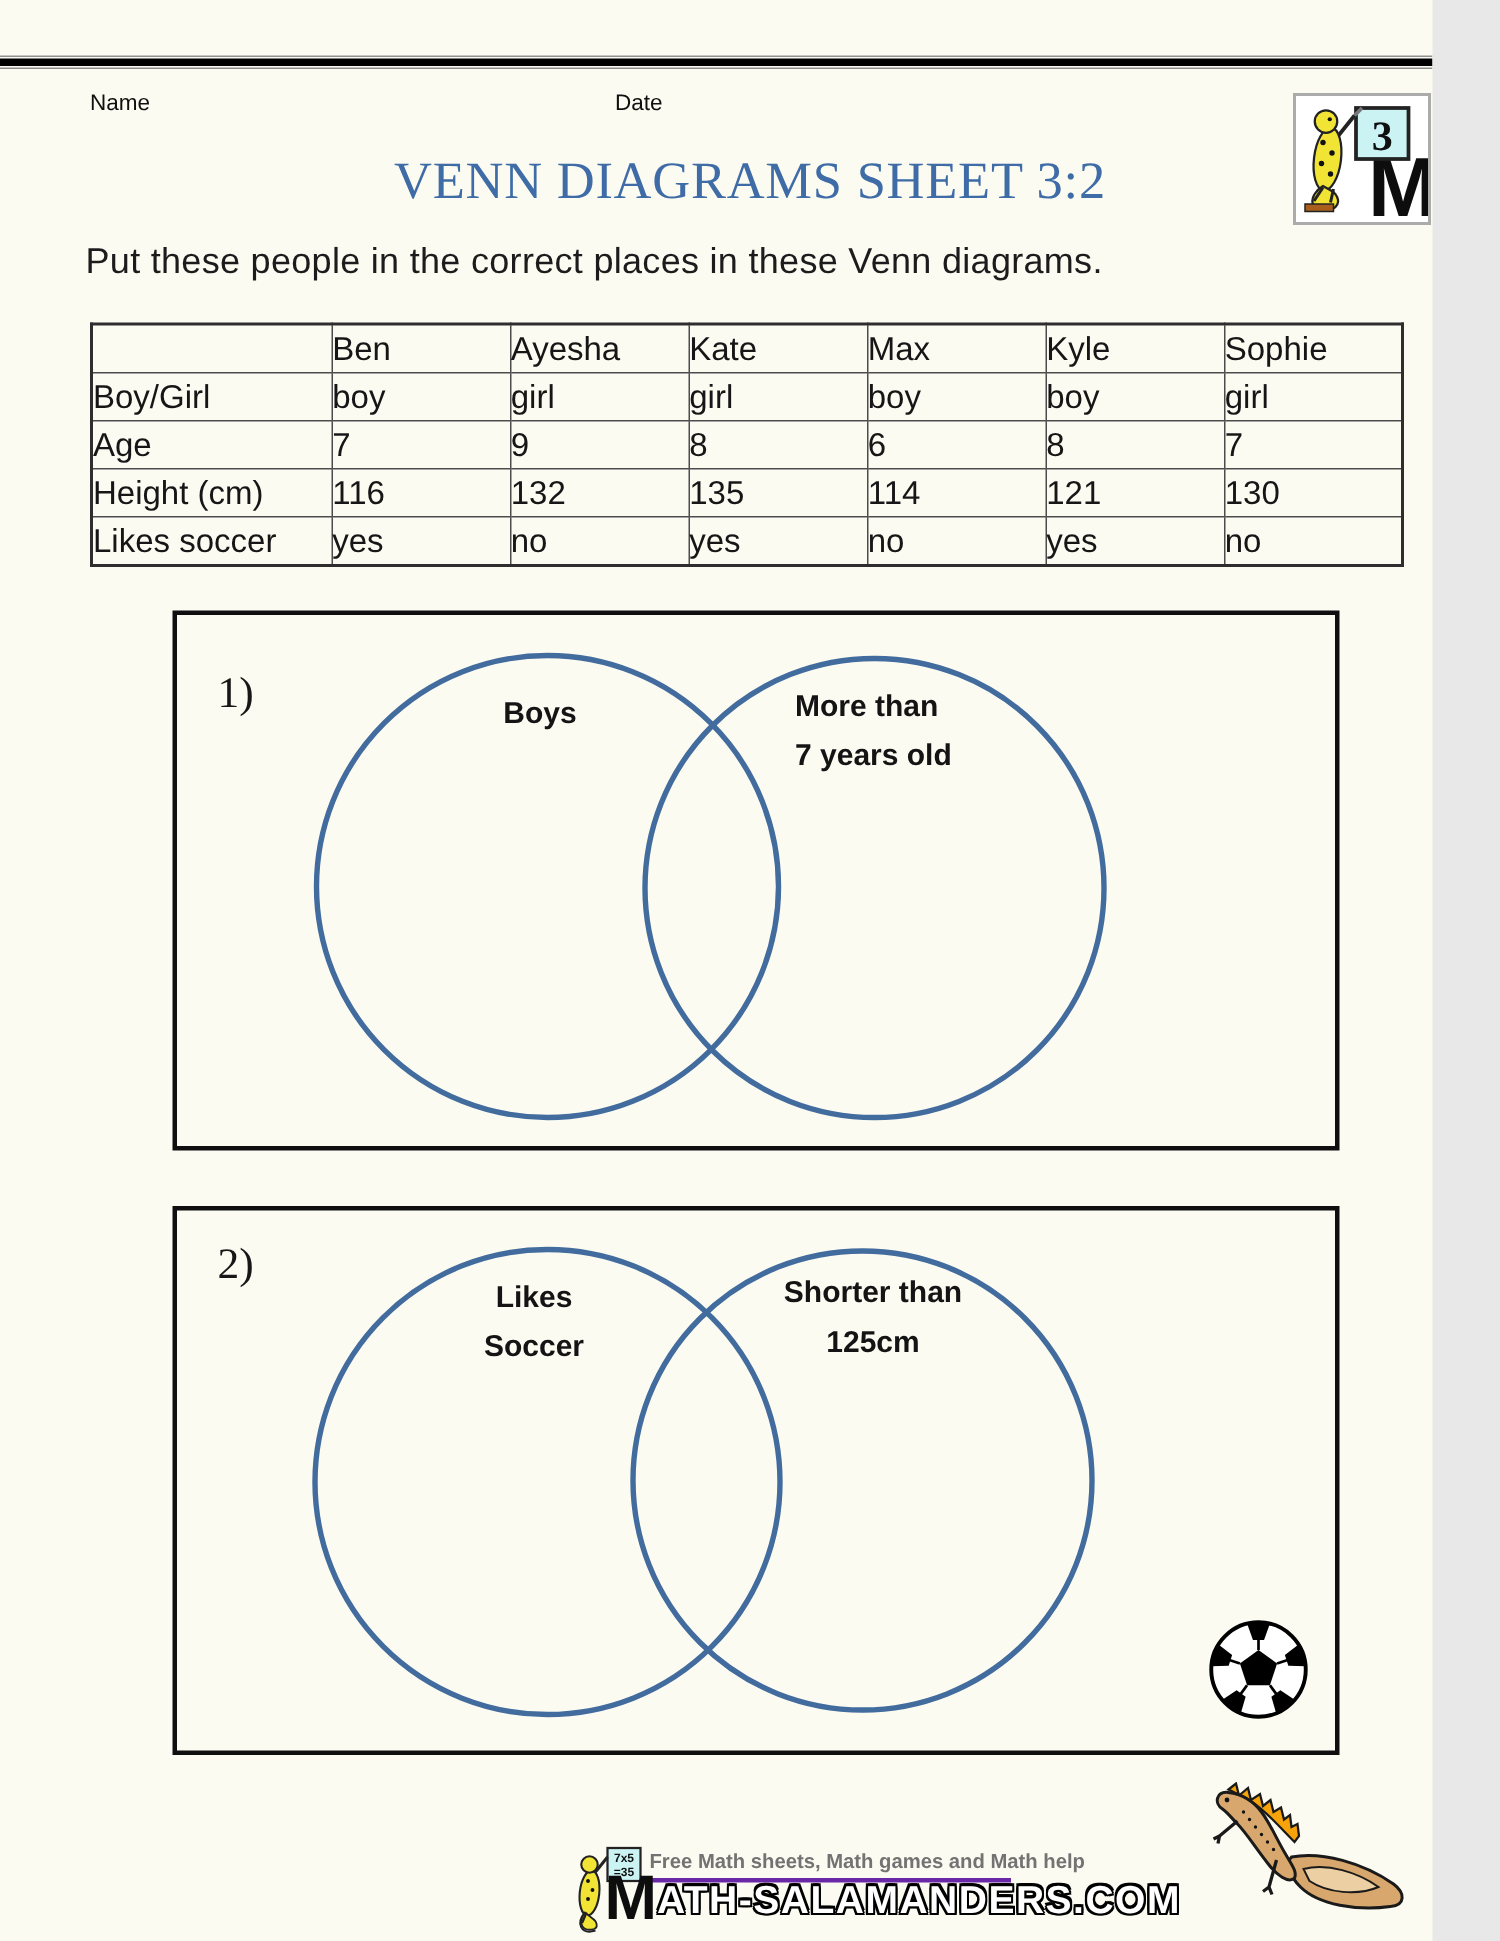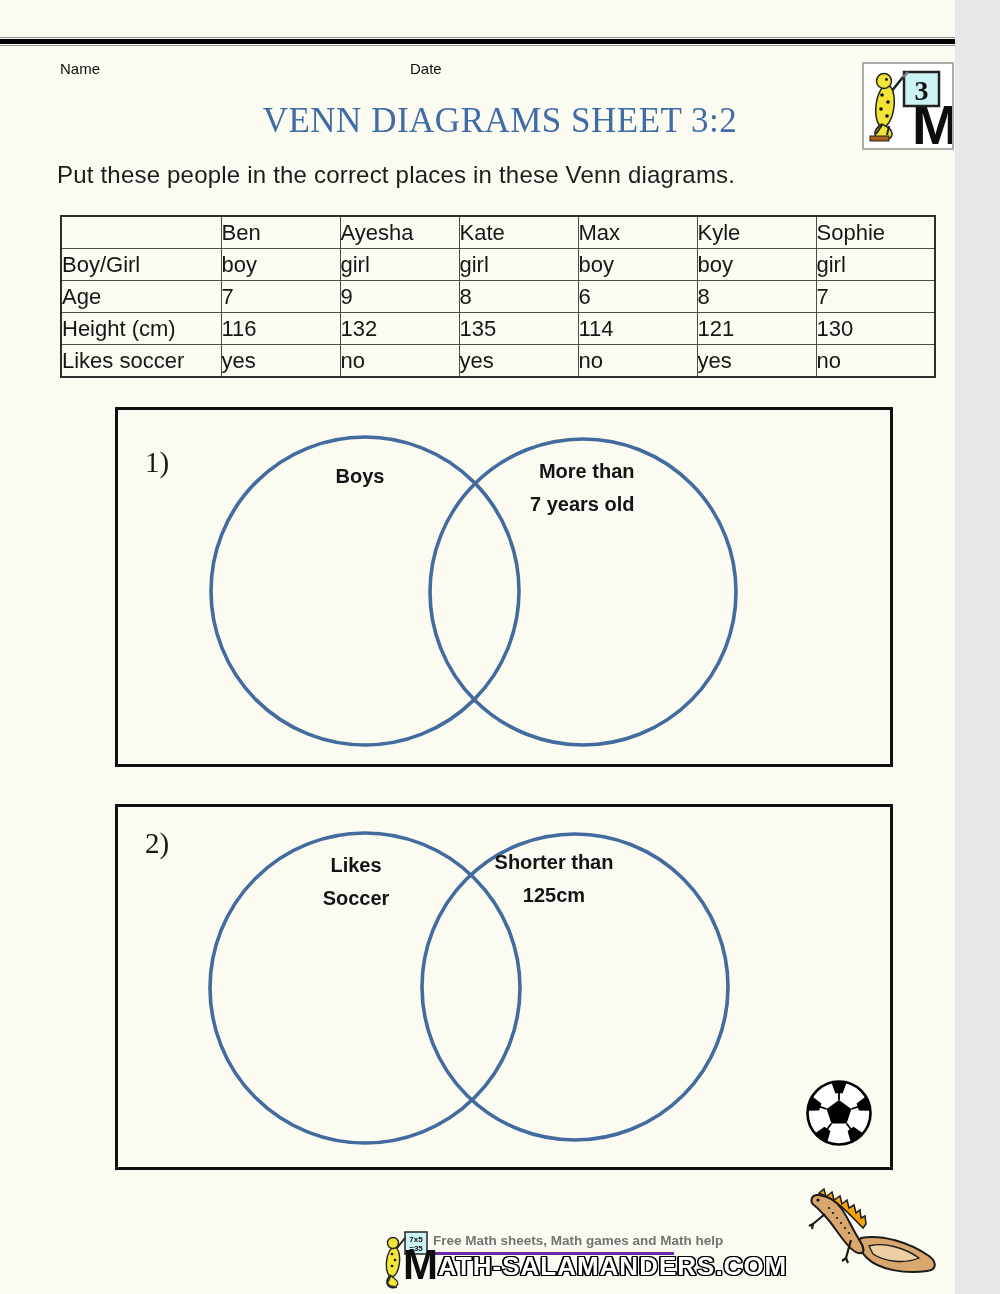--- a/index.html
+++ b/index.html
@@ -25,21 +25,21 @@
     border:2px solid #2e2e2e;table-layout:fixed;}
   table.people td,table.people th{border:1.5px solid #4c4c4c;height:31px;
     text-align:left;vertical-align:middle;font-size:22px;font-weight:normal;
     padding:0;color:#161616;}
   
   .venn-box{position:absolute;left:115px;width:772px;border:3px solid #0f0f0f;}
   #venn1{top:407px;height:354px;}
   #venn2{top:804px;height:360px;}
   .venn-num{position:absolute;left:27px;font-family:"Liberation Serif", serif;
     font-size:29px;color:#171717;}
-  .venn-label{position:absolute;font-size:20px;font-weight:bold;color:#141414;line-height:33px;text-align:right;}
+  .venn-label{position:absolute;font-size:20px;font-weight:bold;color:#141414;line-height:33px;}
   .venn-label div{white-space:nowrap;}
   .center{text-align:center;}
   .venn-svg{position:absolute;left:0;top:0;}
   
   .tagline{position:absolute;left:433px;top:1233px;font-size:13.5px;font-weight:bold;color:#737373;}
   .purple-rule{position:absolute;left:430px;top:1252px;width:244px;height:3px;background:#6a28a8;}
   .brand{position:absolute;left:403px;top:1248px;display:flex;align-items:flex-end;}
   .brand-m{font-size:42px;font-weight:800;line-height:0.82;color:#0d0d0d;letter-spacing:-2px;}
   .brand-rest{font-size:26px;font-weight:800;letter-spacing:1px;color:#ffffff;margin-left:2px;
     text-shadow:-1.4px -1.4px 0 #000,1.4px -1.4px 0 #000,-1.4px 1.4px 0 #000,1.4px 1.4px 0 #000,
@@ -158,21 +158,21 @@
   <div class="venn-box" id="venn2">
     <svg class="venn-svg" width="766" height="354" viewBox="0 0 766 354">
       <circle cx="247" cy="181" r="155" fill="none" stroke="#426b9e" stroke-width="3.6"></circle>
       <circle cx="457" cy="180" r="153" fill="none" stroke="#426b9e" stroke-width="3.6"></circle>
     </svg>
     <div class="venn-num" style="top:20px;">2)</div>
     <div class="venn-label center" style="left:178px;top:42px;width:120px;">
       <div>Likes</div>
       <div>Soccer</div>
     </div>
-    <div class="venn-label center" style="left:374px;top:39px;width:124px;">
+    <div class="venn-label center" style="left:402px;top:39px;width:124px;">
       <div>Shorter than</div>
       <div>125cm</div>
     </div>
 
     <svg class="abs" style="left:686px;top:271px;" width="70" height="70" viewBox="0 0 70 70">
       <circle cx="35" cy="35" r="31.5" fill="#ffffff" stroke="#000" stroke-width="2.6"></circle>
       <polygon points="35,22 47.4,31 42.6,45.5 27.4,45.5 22.6,31" fill="#000"></polygon>
       <g>
         <path d="M27.3,4.2 L42.7,4.2 L38.7,15.3 L31.3,15.3 Z" fill="#000"></path>
         <line x1="35" y1="22" x2="35" y2="14.5" stroke="#000" stroke-width="1.8"></line>

